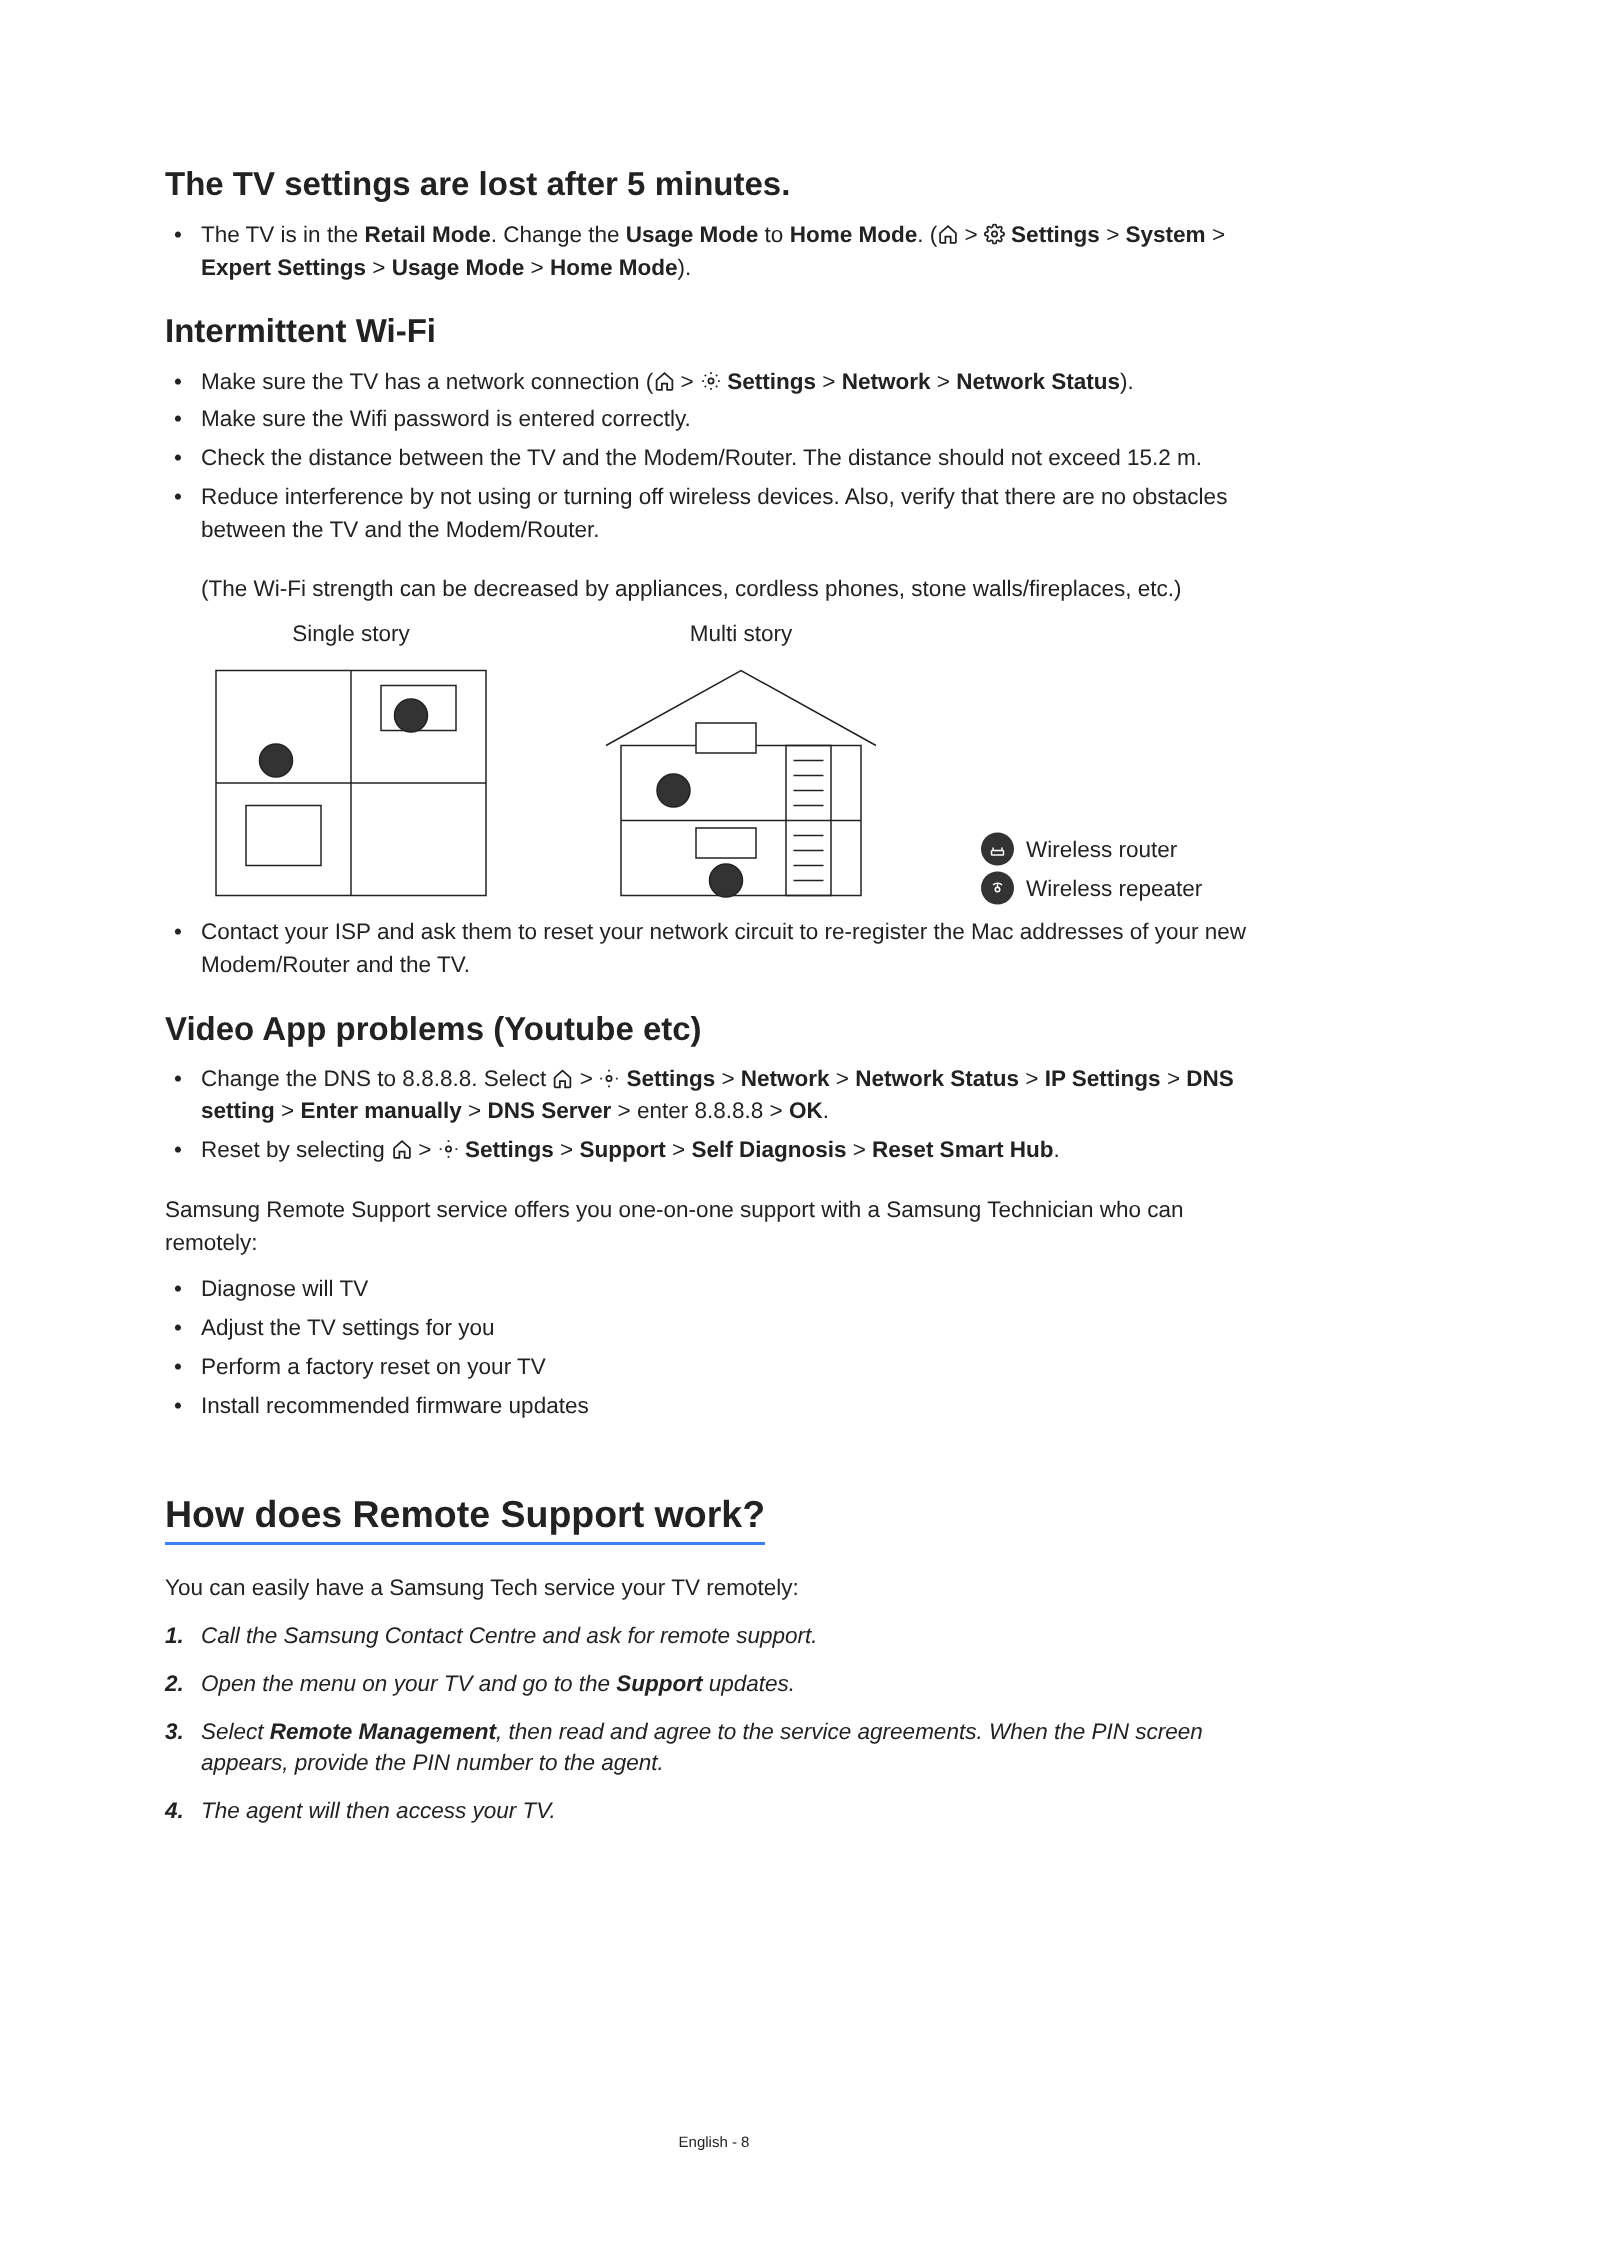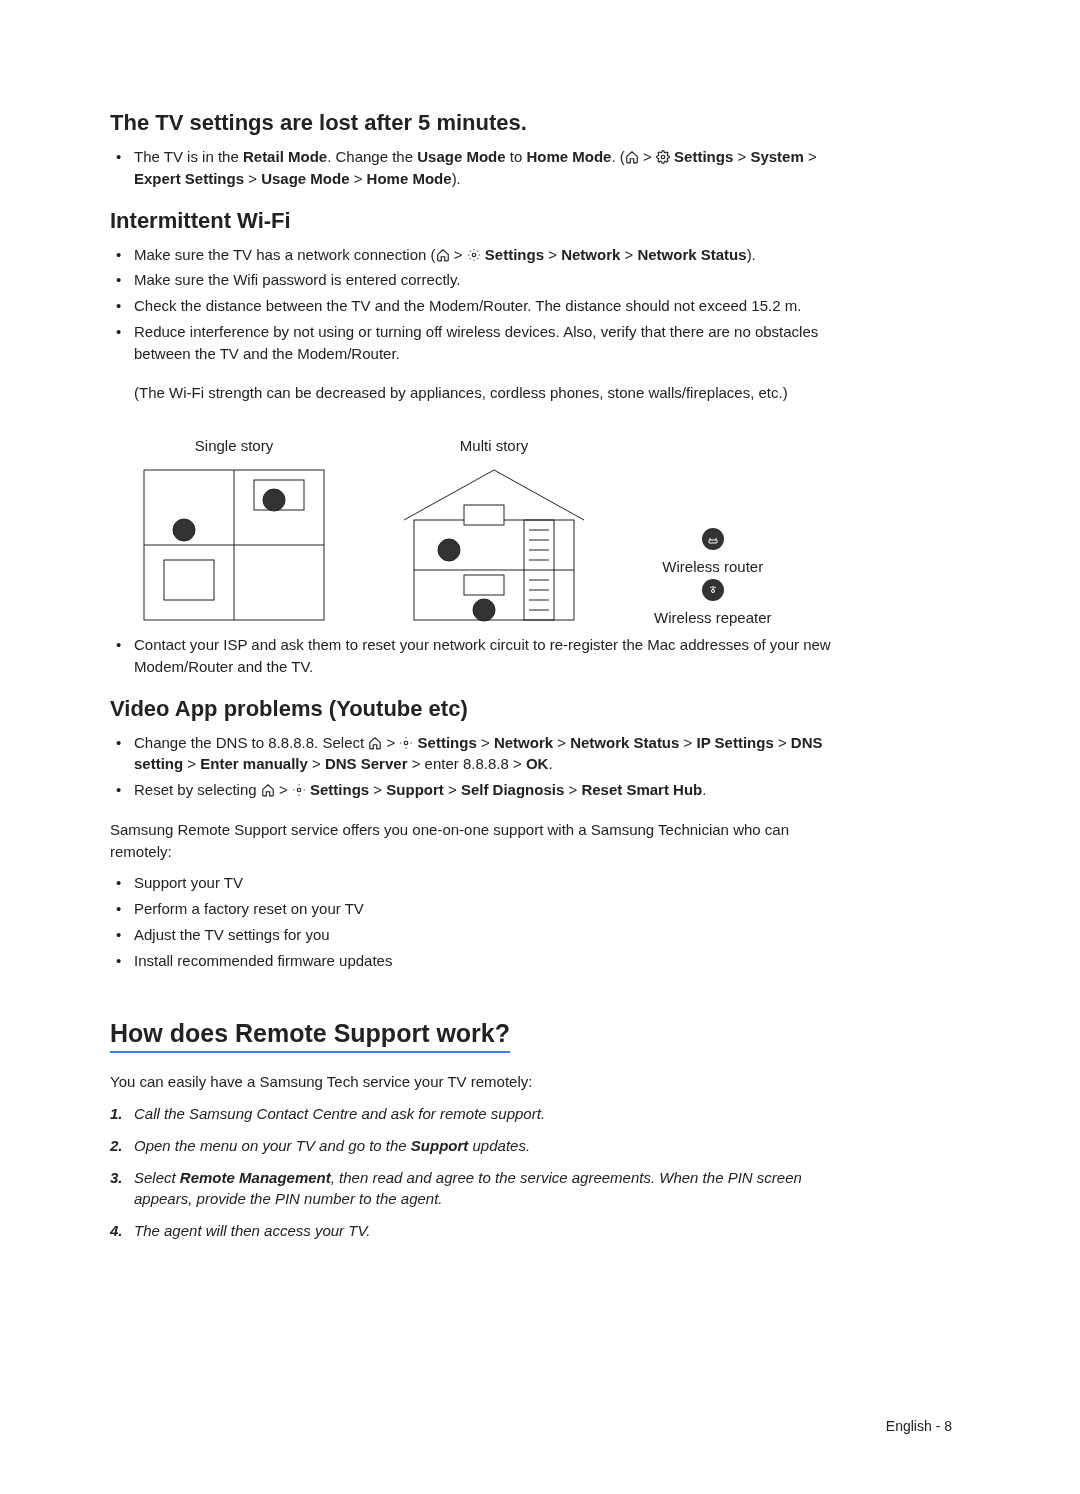--- a/index.html
+++ b/index.html
@@ -111,34 +111,33 @@
   .fig-box svg { width: 200px; height: 170px; }
   .legend {
     font-size: 15px;
     margin-top: 110px;
   }
   .legend-row {
     display: flex;
     align-items: center;
     gap: 8px;
     margin: 4px 0;
-    flex-direction: column;
   }
   .legend-dot {
     width: 22px; height: 22px; border-radius: 50%;
     background: #333; display: flex; align-items: center; justify-content: center;
   }
   .legend-dot svg { width: 12px; height: 12px; }
   .footer {
     position: absolute;
     bottom: 60px;
     width: 100%;
     left: 0;
-    text-align: right;
-    font-size: 14px;
+    text-align: center;
+    font-size: 10px;
   }
 </style>
 </head>
 <body>
 
 <div class="page">
 
   <div class="h3">The TV settings are lost after 5 minutes.</div>
   <ul class="bullets">
     <li>
@@ -246,23 +245,23 @@
             <path d="M3 11l9-8 9 8v10a1 1 0 0 1-1 1h-5v-7h-6v7H4a1 1 0 0 1-1-1z"></path>
           </svg></span><span> &gt; </span><span class="icon-gear"><svg viewBox="0 0 24 24" fill="none" stroke="#222" stroke-width="2">
             <circle cx="12" cy="12" r="3"></circle>
             <path d="M12 2v2M12 20v2M2 12h2M20 12h2"></path>
           </svg></span> <span class="b">Settings</span><span> &gt; </span><span class="b">Support</span><span> &gt; </span><span class="b">Self Diagnosis</span><span> &gt; </span><span class="b">Reset Smart Hub</span>.
     </li>
   </ul>
 
   <div class="indent" style="padding-left:0">Samsung Remote Support service offers you one-on-one support with a Samsung Technician who can remotely:</div>
   <ul class="bullets">
-    <li>Support your TV</li>
+    <li>Diagnose will TV</li>
+    <li>Adjust the TV settings for you</li>
     <li>Perform a factory reset on your TV</li>
-    <li>Adjust the TV settings for you</li>
     <li>Install recommended firmware updates</li>
   </ul>
 
   <div><span class="h2">How does Remote Support work?</span></div>
   <div class="indent" style="padding-left:0">You can easily have a Samsung Tech service your TV remotely:</div>
   <ol class="steps">
     <li>Call the Samsung Contact Centre and ask for remote support.</li>
     <li>
       <span>Open the menu on your TV and go to the </span><span class="b">Support</span><span> updates.</span>
     </li>

